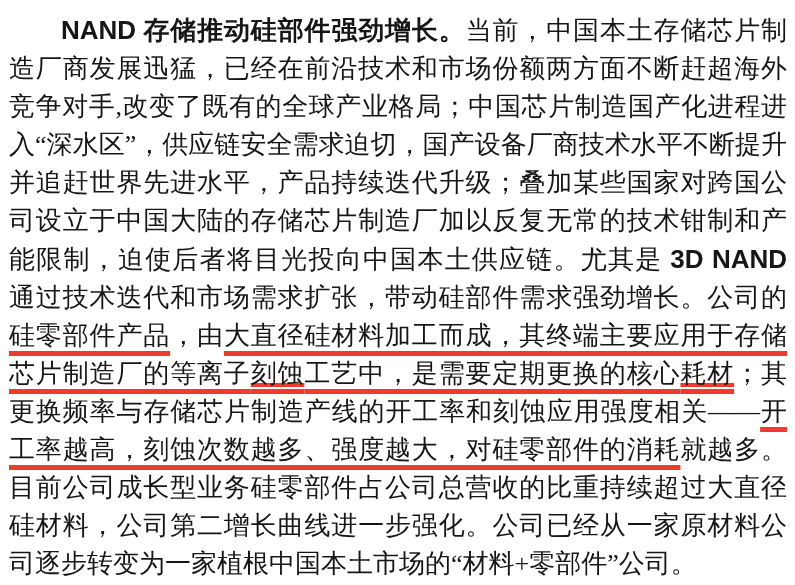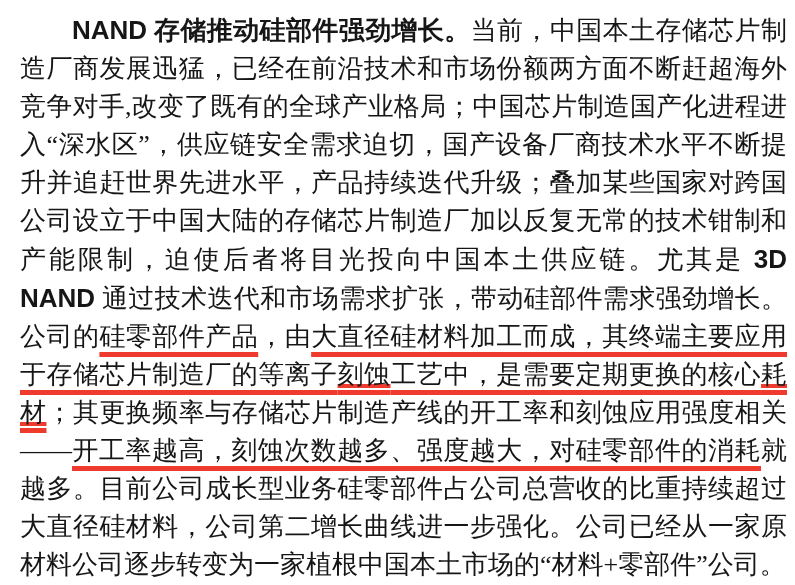--- a/index.html
+++ b/index.html
@@ -12,21 +12,21 @@
     padding: 0;
     width: 795px;
     height: 585px;
     overflow: hidden;
     background: var(--bg-color);
   }
   .page {
     box-sizing: border-box;
     width: 795px;
     height: 585px;
-    padding: 11px 8px 0 20px;
+    padding: 11px 8px 0 9px;
     background: var(--bg-color);
   }
   .para {
     margin: 0;
     font-family: "Liberation Serif", "DejaVu Serif", serif;
     font-size: 26px;
     line-height: 38px;
     color: var(--text-color);
     text-align: justify;
     text-indent: 2em;

